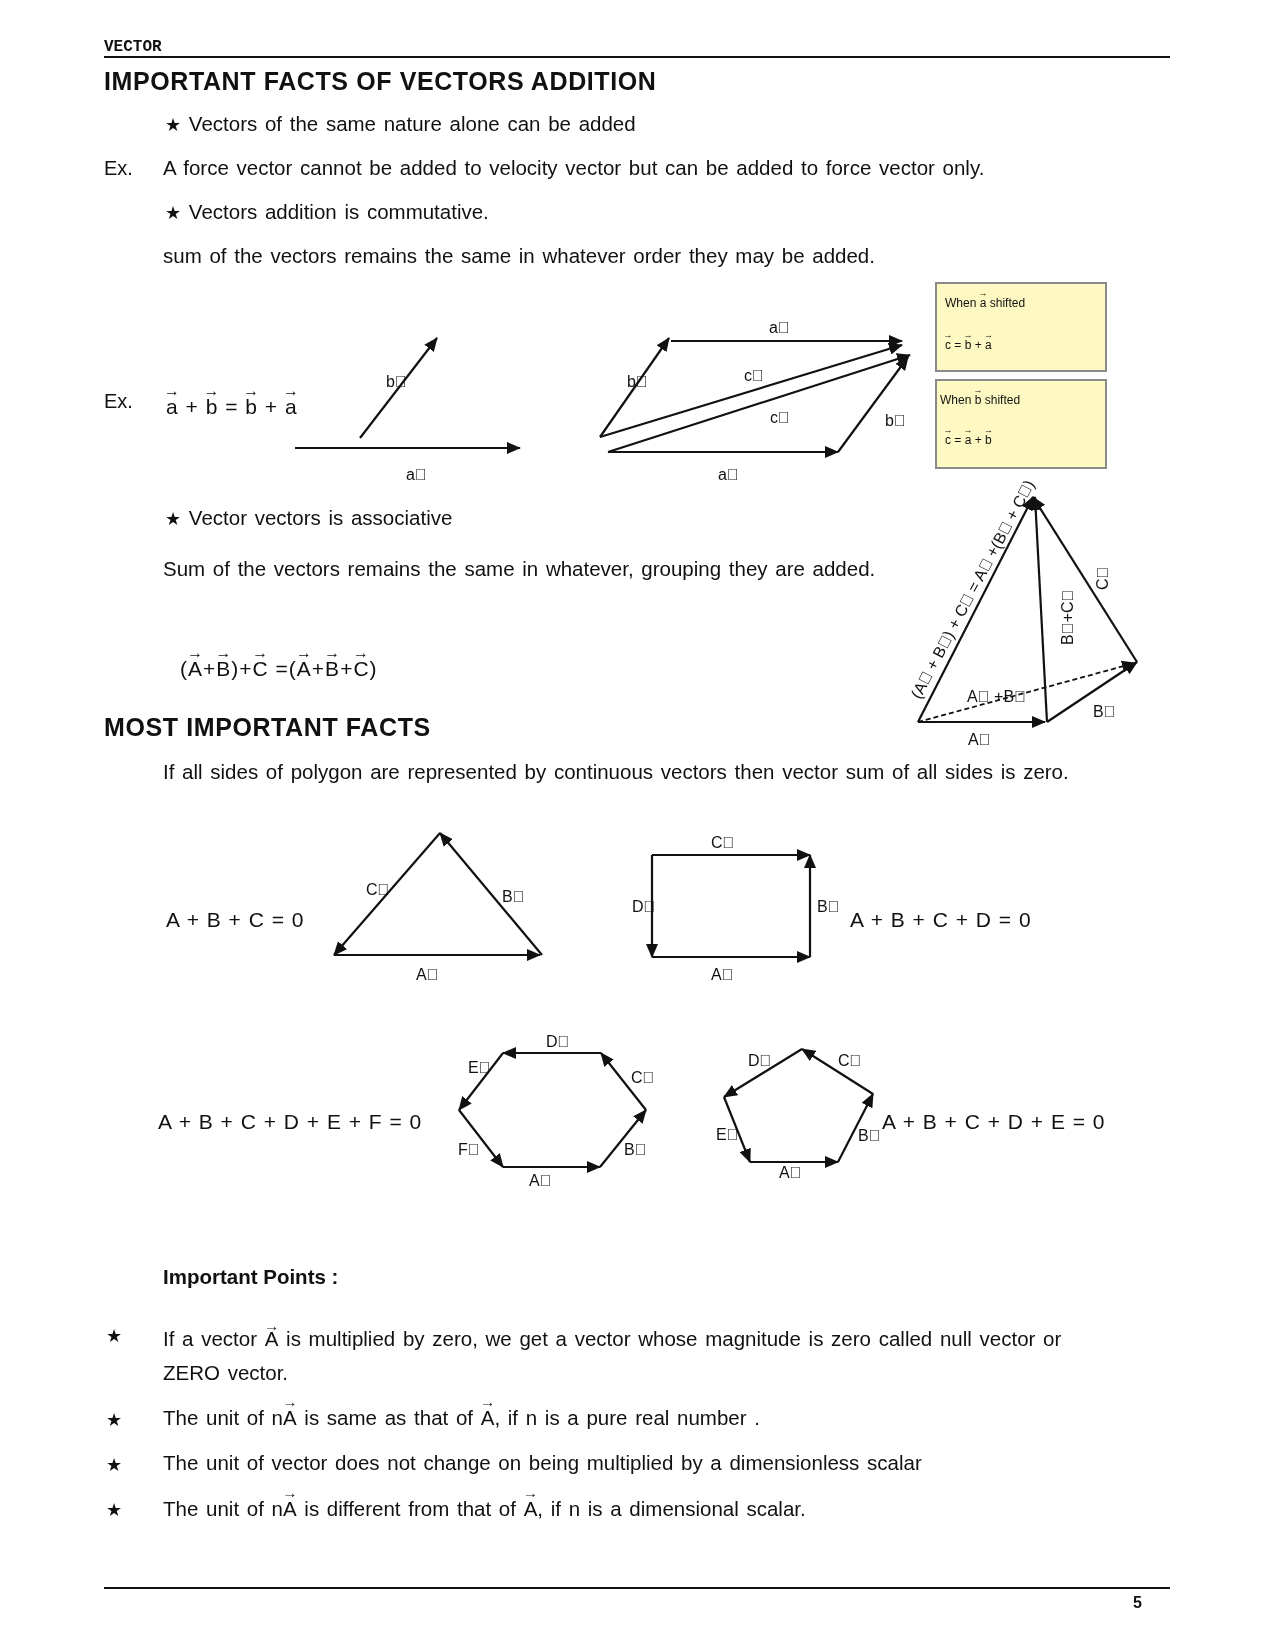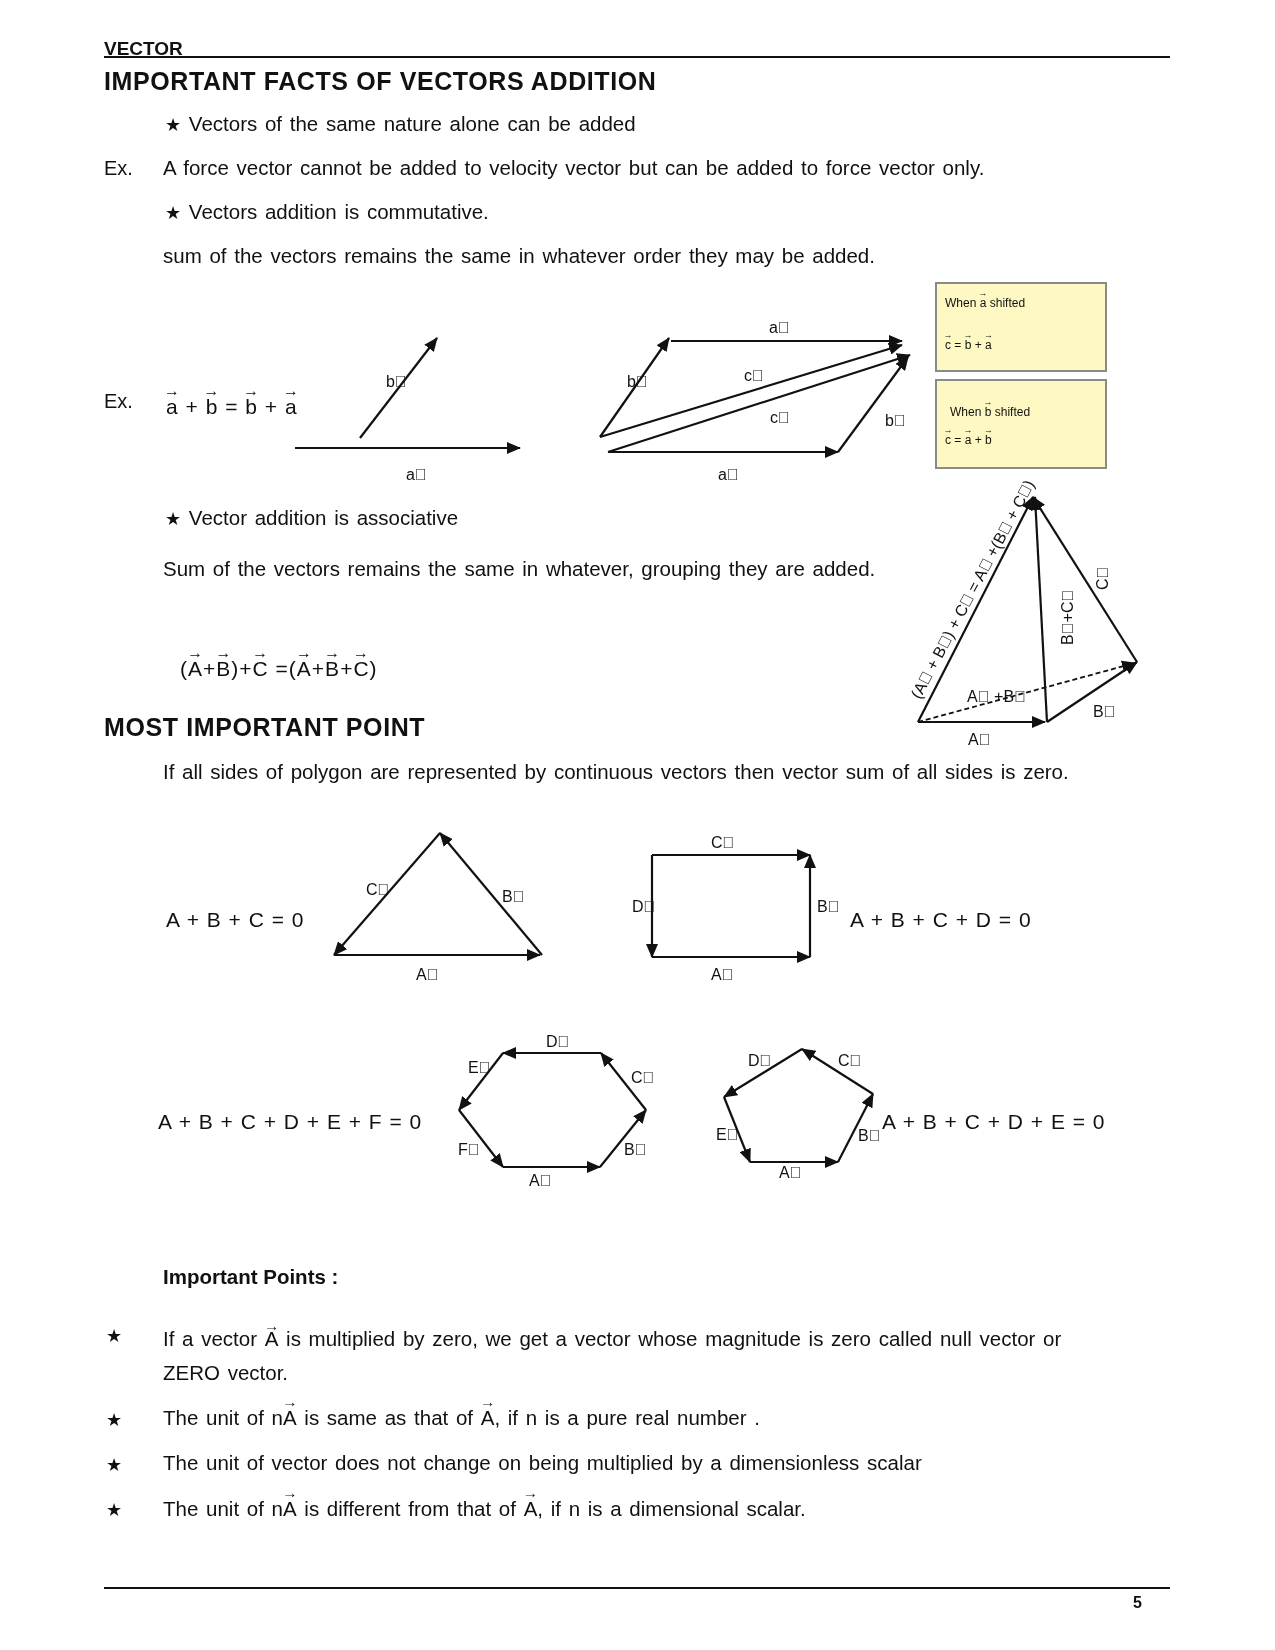--- a/index.html
+++ b/index.html
@@ -1,19 +1,19 @@
 <!DOCTYPE html>
 <html><head>
 <meta charset="utf-8">
 <style>
   html, body { margin: 0; padding: 0; background: #ffffff; }
   body { width: 1275px; height: 1650px; position: relative; overflow: hidden;
          font-family: "Liberation Sans", "DejaVu Sans", sans-serif; color: #111; }
   .abs { position: absolute; }
-  .header-label { left: 104px; top: 38px; font-size: 19px; font-weight: bold; }
+  .header-label { left: 104px; top: 38px; font-size: 16px; font-weight: bold; font-family: Liberation Mono, monospace; }
   .rule { left: 104px; width: 1066px; height: 2px; background: #111; }
   .h2 { font-size: 25px; font-weight: bold; letter-spacing: 0.6px; }
   .body { font-size: 20.5px; word-spacing: 2px; }
   .ex { font-size: 20px; font-weight: normal; }
   .star { font-size: 18px; }
   .vec { position: relative; display: inline-block; }
   .vec::before { content: "\2192"; position: absolute; left: 50%; transform: translateX(-50%); top: -0.85em; font-size: 0.75em; }
   .eq { font-size: 21px; letter-spacing: 1px; }
   .box { background: #fef9c3; border: 2px solid #8a8a8a; width: 168px; height: 86px; font-size: 12px; text-align: right; }
   .box .l1 { position: absolute; left: 8px; top: 12px; }
@@ -65,44 +65,44 @@
   <span class="l2">
     <span class="vec">c</span>
     <span>=</span>
     <span class="vec">b</span>
     <span>+</span>
     <span class="vec">a</span>
   </span>
 </div>
 
 <div class="abs box" style="left:935px;top:379px;">
-  <span class="l1" style="left:13px;margin-top:12px;">
+  <span class="l1" style="left:3px;">
     <span>When</span>
     <span class="vec">b</span>
     <span>shifted</span>
   </span>
   <span class="l2" style="top:52px;">
     <span class="vec">c</span>
     <span>=</span>
     <span class="vec">a</span>
     <span>+</span>
     <span class="vec">b</span>
   </span>
 </div>
 
 <div class="abs body" style="left:165px;top:506px;">
   <span class="star">★</span>
-  <span>Vector addition is associative</span>
+  <span>Vector vectors is associative</span>
 </div>
 <div class="abs body" style="left:163px;top:552px;width:720px;line-height:33px;">Sum of the vectors remains the same in whatever, grouping they are added.</div>
 <div class="abs eq" style="left:180px;top:657px;">
   (<span class="vec">A</span>+<span class="vec">B</span>)+<span class="vec">C</span> =(<span class="vec">A</span>+<span class="vec">B</span>+<span class="vec">C</span>)
 </div>
 
-<div class="abs h2" style="left:104px;top:713px;">MOST IMPORTANT POINT</div>
+<div class="abs h2" style="left:104px;top:713px;">MOST IMPORTANT FACTS</div>
 <div class="abs body" style="left:163px;top:760px;">If all sides of polygon are represented by continuous vectors then vector sum of all sides is zero.</div>
 
 <div class="abs eq" style="left:166px;top:908px;">A + B + C = 0</div>
 <div class="abs eq" style="left:850px;top:908px;">A + B + C + D = 0</div>
 <div class="abs eq" style="left:158px;top:1110px;">A + B + C + D + E + F = 0</div>
 <div class="abs eq" style="left:882px;top:1110px;">A + B + C + D + E = 0</div>
 
 <svg width="1275" height="1650">
   <defs>
     <marker id="ah" markerWidth="10" markerHeight="10" refX="9" refY="5" orient="auto" markerUnits="userSpaceOnUse">

